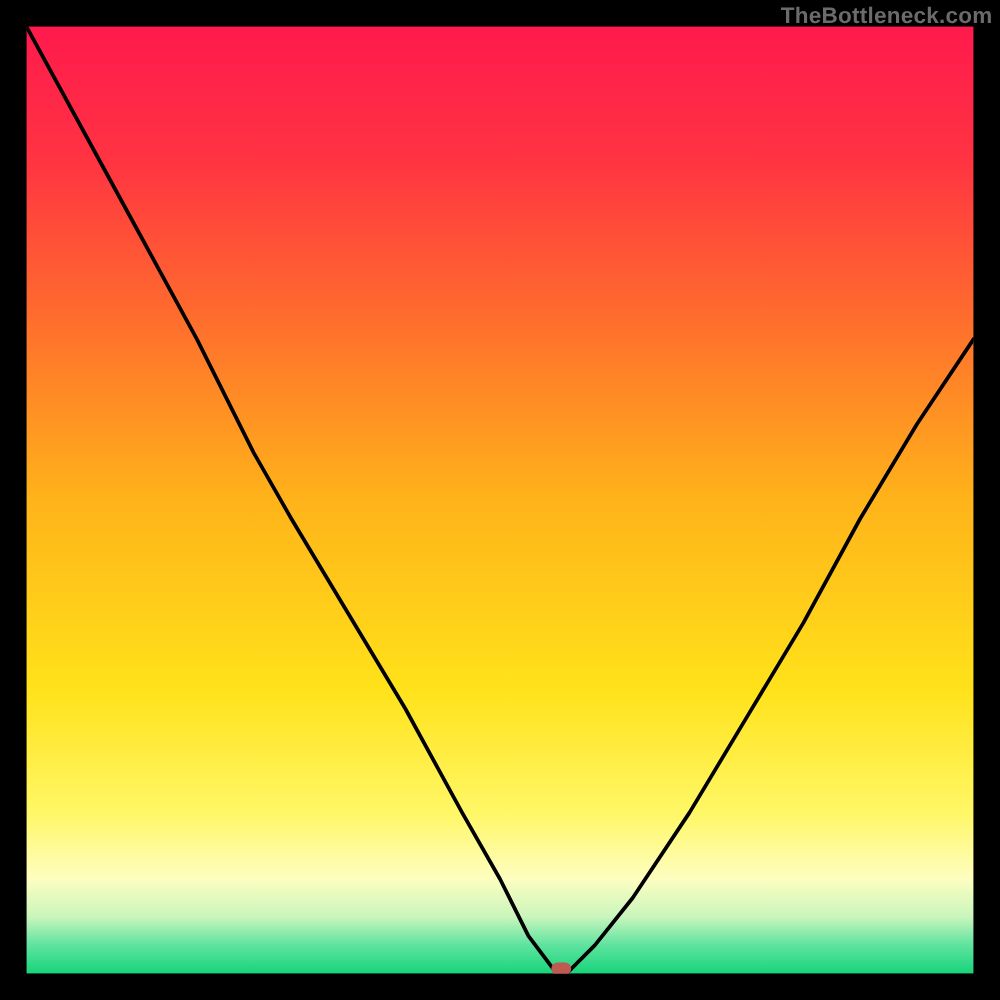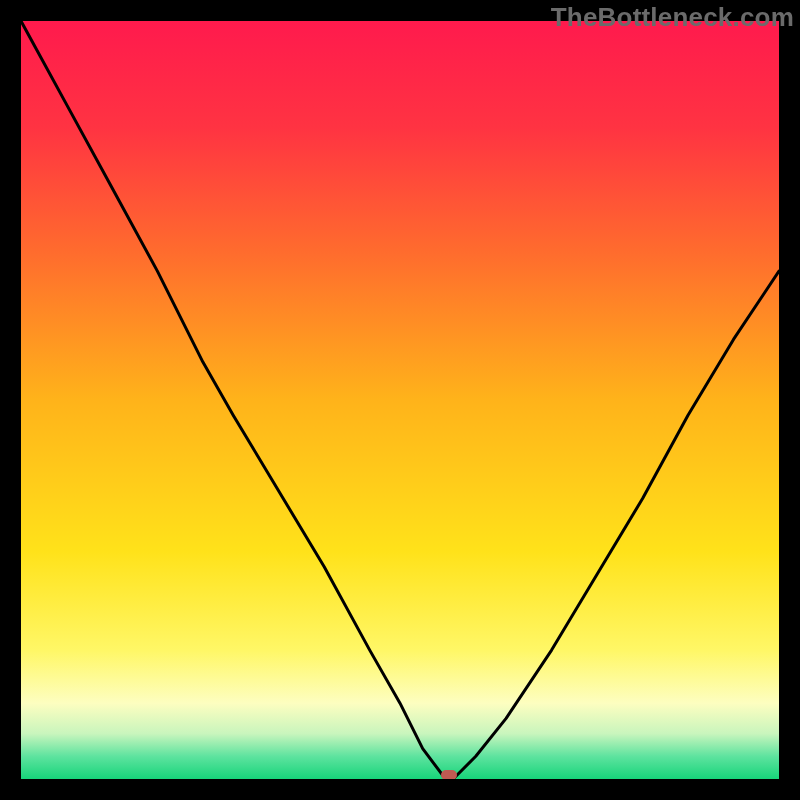--- a/index.html
+++ b/index.html
@@ -46,21 +46,21 @@
     width: 16px;
     height: 10px;
     border-radius: 5px;
     transform: translate(-50%, -50%);
   }
   .watermark {
     position: absolute;
     top: 2px;
     right: 6px;
     font-family: Arial, Helvetica, sans-serif;
-    font-size: 26px;
+    font-size: 18px;
     font-weight: 600;
     color: #6b6b6b;
     letter-spacing: 0.2px;
   }
 </style>
 </head>
 <body>
 
 <div class="frame">
 

